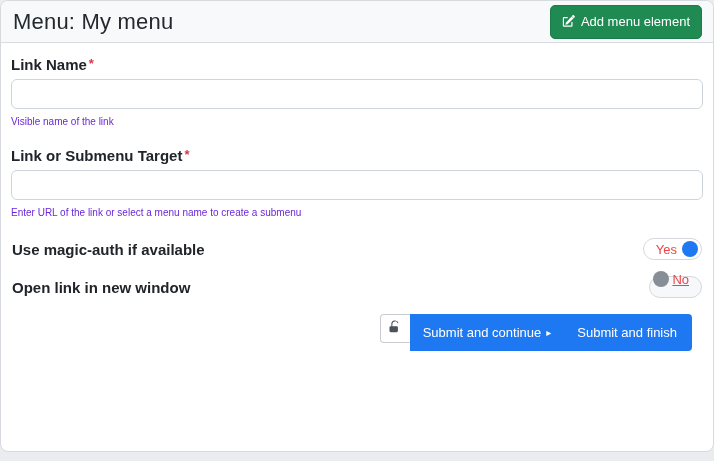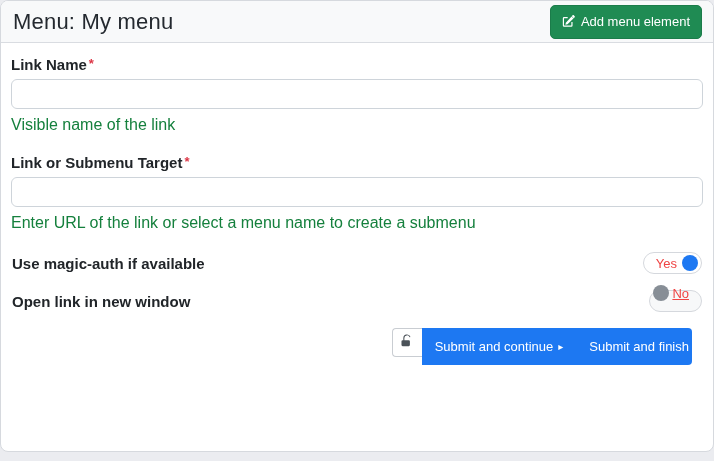--- a/index.html
+++ b/index.html
@@ -39,21 +39,21 @@
   .form-label { font-size:15px; font-weight:700; color:#212529; display:block; }
   .req { color:#dc3545; font-weight:700; font-size:13px; vertical-align:top; margin-left:2px; }
   .form-control {
     margin-top:6px;
     width:100%; height:30px;
     border:1px solid #ced4da; border-radius:6px;
     background:#fff;
     font-size:14px; font-family:inherit; color:#212529;
     padding:0 12px; outline:none;
   }
-  .form-help { margin-top:7px; font-size:16px; color:#15803d; }
+  .form-help { margin-top:7px; font-size:10px; color:#6d28d9; }
   .toggle-row {
     display:flex; align-items:center; justify-content:space-between;
     padding:0 1px;
     margin-bottom:16px;
   }
   .toggle-row .form-label { font-size:15px; }
   .toggle {
     display:flex; align-items:center;
     height:22px; border-radius:11px;
     border:1px solid #d5d8dd;
@@ -79,21 +79,21 @@
     cursor:pointer;
   }
   .btn-blue {
     background:#1d78f2; color:#ffffff;
     border:none; height:37px;
     font-size:13px; font-family:inherit;
     padding:0 13px; cursor:pointer;
     display:flex; align-items:center; gap:5px;
   }
   .btn-blue.first { border-radius:0; }
-  .btn-blue.last { border-radius:0 4px 4px 0; padding-right:3px; }
+  .btn-blue.last { border-radius:0 4px 4px 0; padding-right:15px; }
   .caret { font-size:10px; line-height:1; }
 </style>
 </head>
 <body>
 
 <div class="card">
 
   <div class="card-header">
     <div class="card-title">Menu: My menu</div>
     <button class="btn-add">

